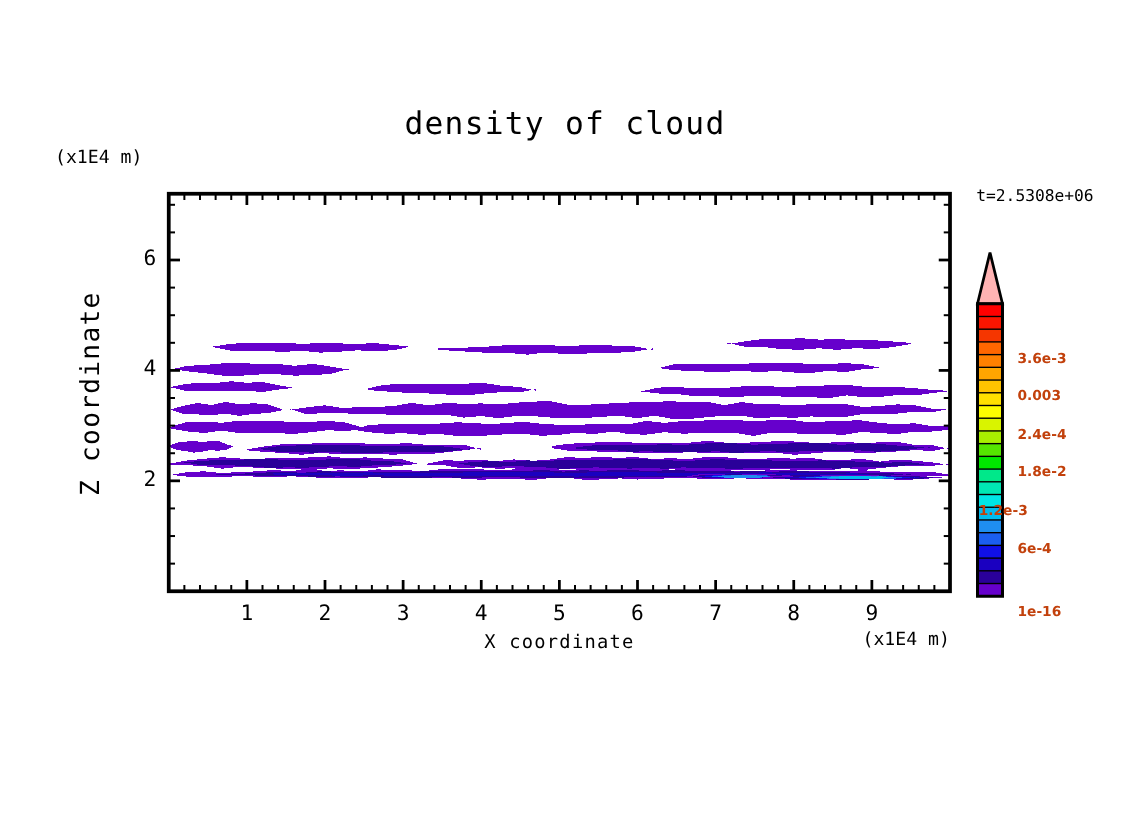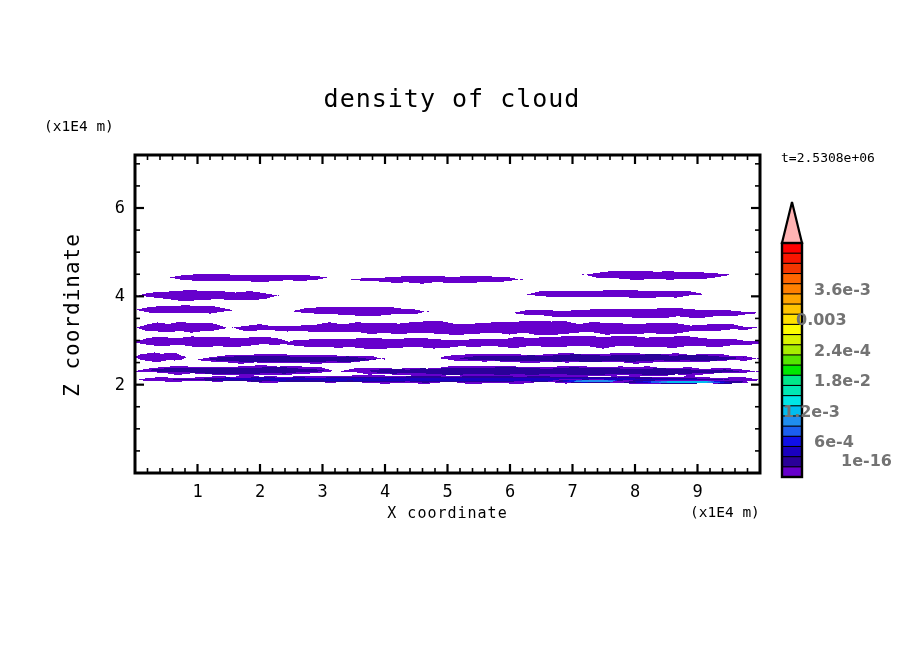--- a/index.html
+++ b/index.html
@@ -72,23 +72,23 @@
     position: absolute;
     font-size: 17px;
     color: #000;
     white-space: pre;
   }
   .xtick-label { text-align: center; width: 30px; }
   .ytick-label { text-align: right; width: 30px; }
 
   .cb-label {
     position: absolute;
-    font-size: 16px;
+    font-size: 11px;
     font-weight: bold;
-    color: #737373;
+    color: #c2410c;
     white-space: pre;
     font-family: "DejaVu Sans", "Liberation Sans", sans-serif;
   }
 </style>
 </head>
 <body>
 
 <div id="figure">
 
   <div class="txt" id="plot-title">density of cloud</div>
@@ -349,21 +349,21 @@
       <div class="tick-label xtick-label" style="left: 370px; top: 481px;">4</div>
       <div class="tick-label xtick-label" style="left: 432.5px; top: 481px;">5</div>
       <div class="tick-label xtick-label" style="left: 495px; top: 481px;">6</div>
       <div class="tick-label xtick-label" style="left: 557.5px; top: 481px;">7</div>
       <div class="tick-label xtick-label" style="left: 620px; top: 481px;">8</div>
       <div class="tick-label xtick-label" style="left: 682.5px; top: 481px;">9</div>
       <div class="tick-label ytick-label" style="left: 95px; top: 373.667px;">2</div>
       <div class="tick-label ytick-label" style="left: 95px; top: 285.333px;">4</div>
       <div class="tick-label ytick-label" style="left: 95px; top: 197px;">6</div>
       <div class="cb-label" style="left: 814px; top: 279.783px;">3.6e-3</div>
-      <div class="cb-label" style="left: 796px; top: 310.304px; text-align: right;">0.003</div>
+      <div class="cb-label" style="left: 814px; top: 310.304px; text-align: right;">0.003</div>
       <div class="cb-label" style="left: 814px; top: 340.826px;">2.4e-4</div>
       <div class="cb-label" style="left: 814px; top: 371.348px;">1.8e-2</div>
       <div class="cb-label" style="left: 783px; top: 401.87px;">1.2e-3</div>
       <div class="cb-label" style="left: 814px; top: 432.391px;">6e-4</div>
-      <div class="cb-label" style="left: 814px; top: 451px; margin-left: 27px;">1e-16</div>
+      <div class="cb-label" style="left: 814px; top: 483px;">1e-16</div>
     </div>
 
 </div>
 
 </body></html>

